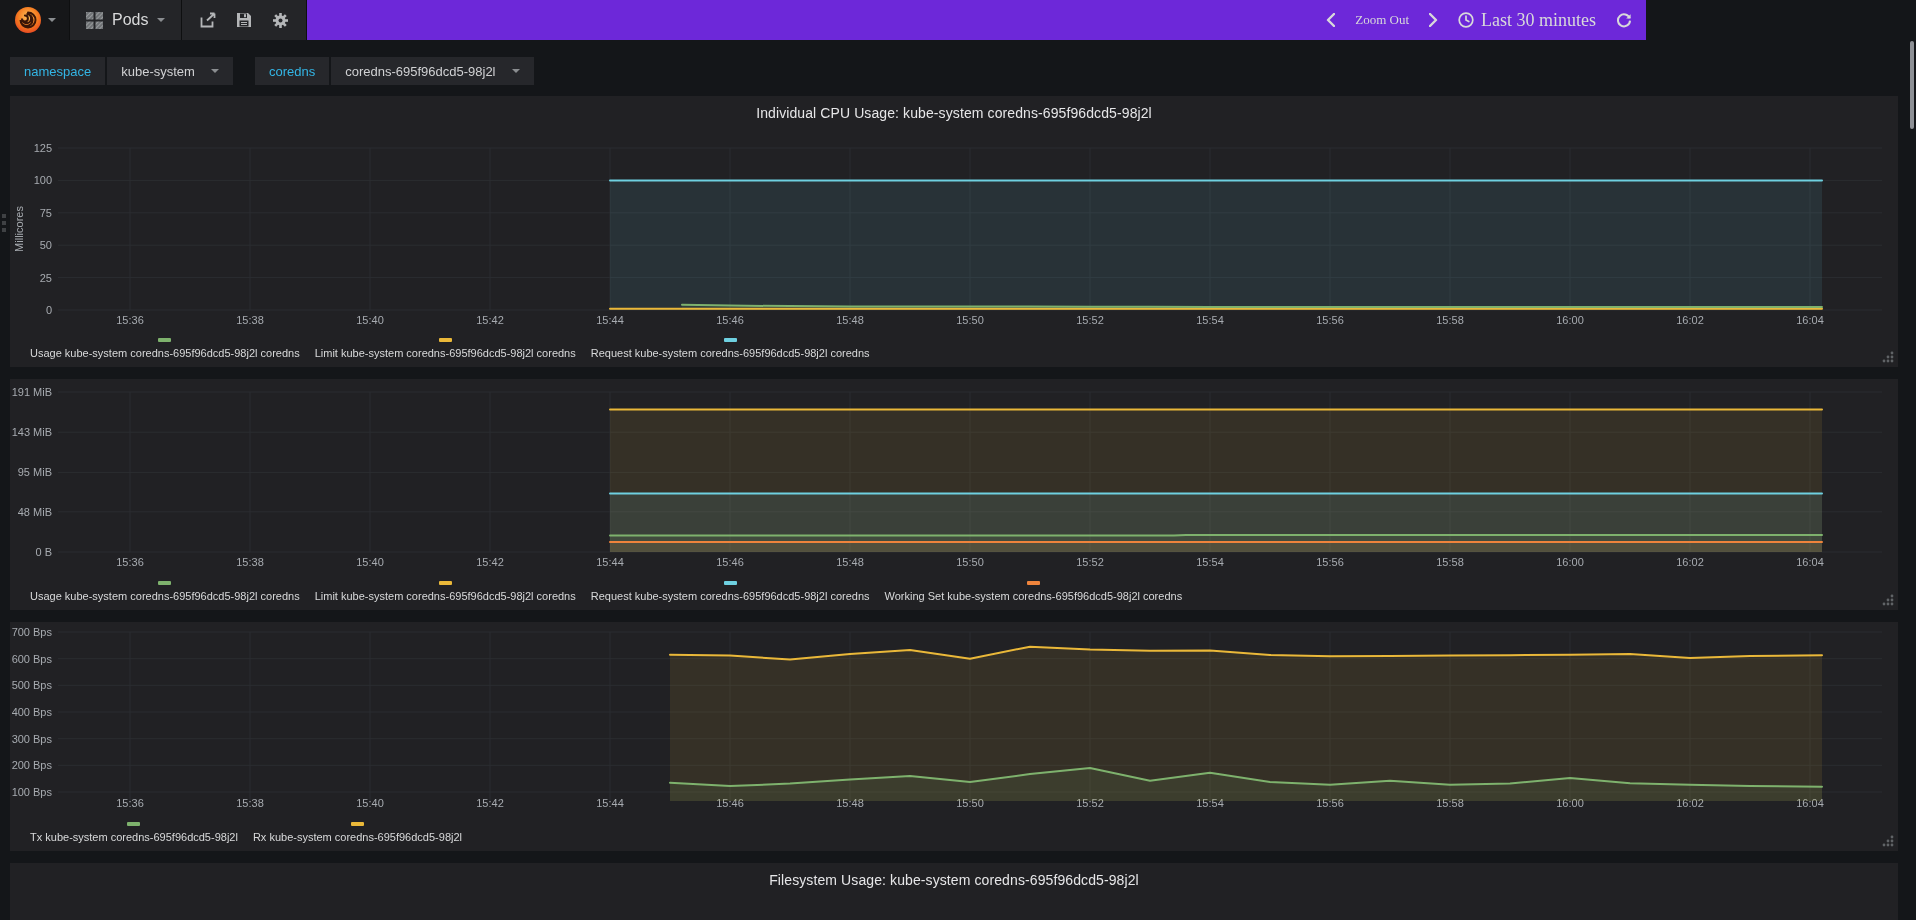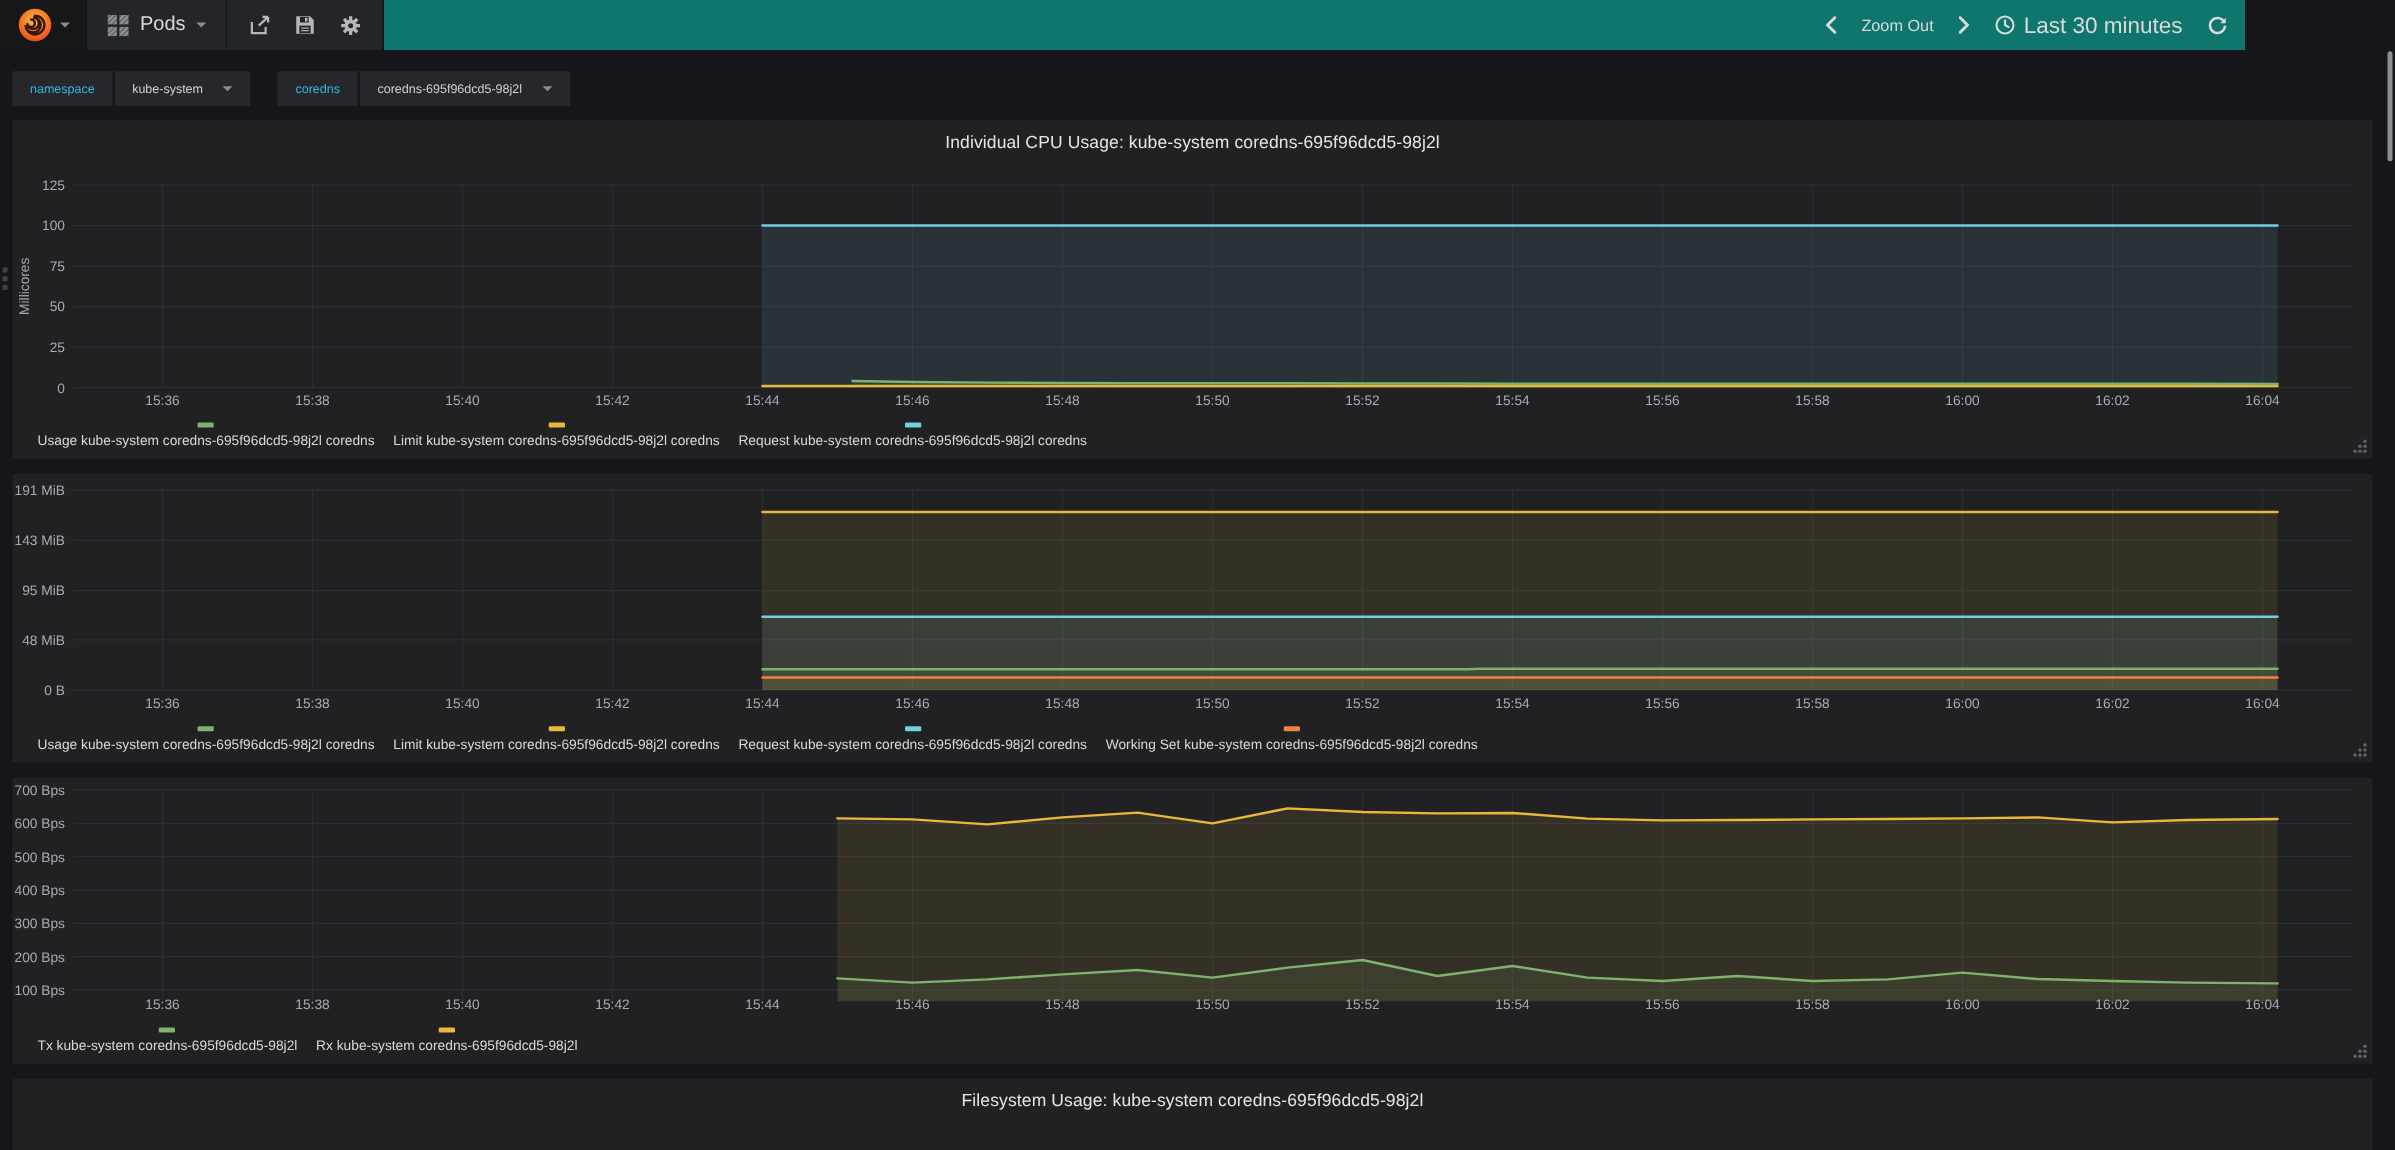--- a/index.html
+++ b/index.html
@@ -1,41 +1,41 @@
 <!DOCTYPE html>
 <html><head>
 <meta charset="utf-8">
 <style>
   * { margin:0; padding:0; box-sizing:border-box; }
   html,body { width:1916px; height:920px; overflow:hidden; background:#141619;
               font-family:"Liberation Sans","DejaVu Sans",sans-serif; }
 
   
-  .navbar { height:40px; width:1796px; background:#0f766e; display:flex; align-items:stretch; }
+  .navbar { height:40px; width:1646px; background:#6d28d9; display:flex; align-items:stretch; }
   .logo-block { width:70px; background:#161719; border-right:1px solid #0e0f10;
                 display:flex; align-items:center; justify-content:center; gap:6px; cursor:pointer; }
   .dash-picker { background:#242528; border-right:1px solid #0e0f10; display:flex; align-items:center;
                  gap:9px; padding:0 16px; cursor:pointer; }
   .dash-title { color:#d8d9da; font-size:16px; }
   .nav-icons { background:#242528; display:flex; align-items:center; padding:0 8px; border-right:1px solid #0e0f10; }
   .icon-btn { background:none; border:none; color:#b4b6b8; width:36px; height:40px; cursor:pointer;
               display:flex; align-items:center; justify-content:center; }
   .nav-spacer { flex:1; }
   .nav-right { display:flex; align-items:center; gap:4px; padding-right:14px; color:#d8d9da; }
   .nav-right button { background:none; border:none; color:#d8d9da; cursor:pointer;
                       display:flex; align-items:center; gap:7px; padding:0 8px; height:40px;
-                      font-family:Liberation Sans, sans-serif; }
+                      font-family:Liberation Serif, serif; }
   .zoom-out-label { font-size:13px; }
   .time-range-label { font-size:18px; }
   .caret { width:0; height:0; border-left:4px solid transparent; border-right:4px solid transparent;
            border-top:4px solid #8a8d90; display:inline-block; }
 
   
   .submenu { padding:17px 0 11px 10px; display:flex; gap:2px; }
-  .var-box { height:28px; background:#26272b; display:flex; align-items:center; padding:0 14px; font-size:10px; }
+  .var-box { height:28px; background:#26272b; display:flex; align-items:center; padding:0 14px; font-size:13px; }
   .var-label { color:#33b5e5; cursor:default; }
   .var-value { color:#d0d1d3; cursor:pointer; gap:8px; }
   .var-gap { width:18px; }
 
   
   .dash { padding:0 18px 0 10px; position:relative; }
   .panel { position:relative; background:#212124; width:1888px; margin-bottom:12px; padding-top:5px; }
   .panel-title { height:26px; line-height:24px; text-align:center; color:#e6e6e8;
                  font-size:14px; font-weight:normal; cursor:pointer; letter-spacing:.1px; }
   .chart-wrap { position:relative; }

